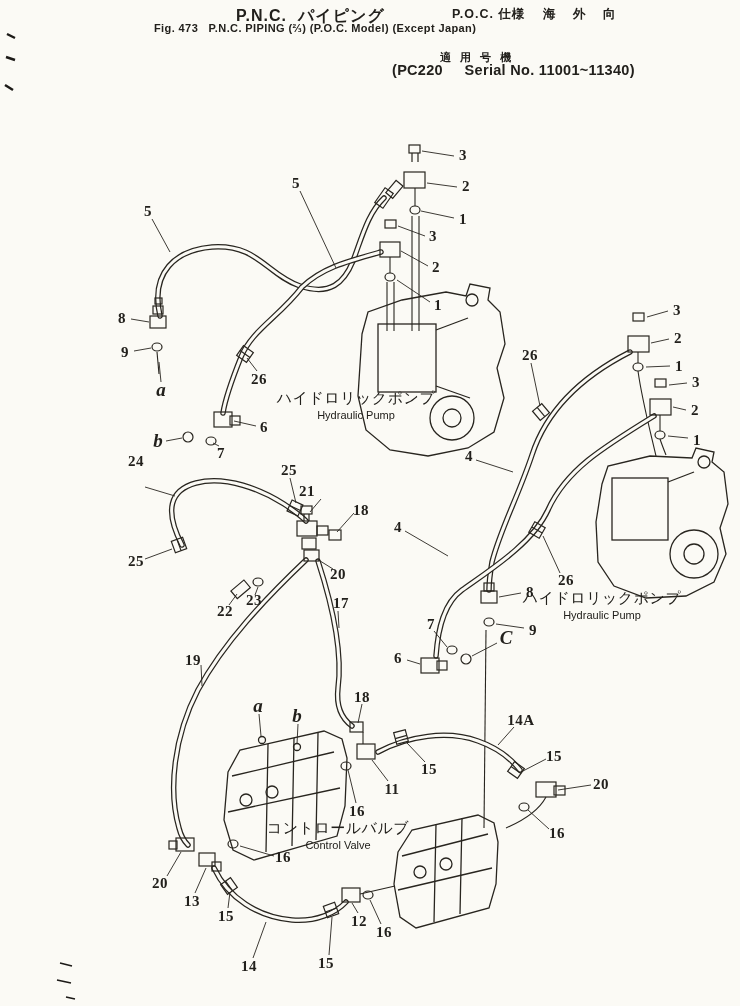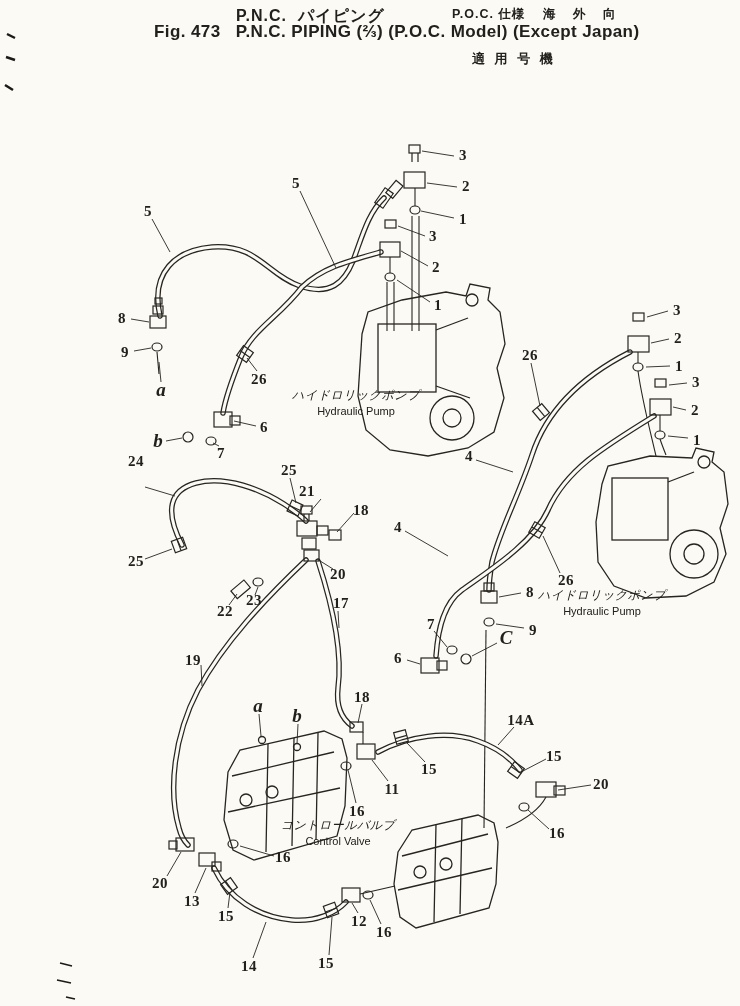--- a/index.html
+++ b/index.html
@@ -10,40 +10,40 @@
     font-family:"Liberation Sans", sans-serif;
     color:#22201c;
     overflow:hidden;
   }
   .page { position:absolute; inset:0; }
   svg.diagram { position:absolute; left:0; top:0; }
   .hdr { position:absolute; font-weight:bold; white-space:pre; }
   .hdr-jp1   { left:236px; top:6px;  font-size:16px; letter-spacing:1px; }
   .hdr-jp2   { left:452px; top:6px;  font-size:12.5px; letter-spacing:1px; }
   .hdr-jp3   { left:543px; top:6px;  font-size:12.5px; letter-spacing:7px; }
-  .hdr-fig   { left:154px; top:22px; font-size:17px; letter-spacing:0.4px; }
-  .hdr-appl  { left:472px; top:50px; font-size:13px; letter-spacing:3px; }
+  .hdr-fig   { left:154px; top:22px; font-size:11px; letter-spacing:0.4px; }
+  .hdr-appl  { left:440px; top:50px; font-size:11px; letter-spacing:3px; }
   .hdr-ser1  { left:392px; top:62px; font-size:14.5px; letter-spacing:0.3px; }
   .hdr-ser2  { left:392px; top:80px; font-size:14.5px; letter-spacing:0.3px; }
   .callout {
     position:absolute; transform:translate(-50%,-50%);
     font-family:"Liberation Serif", serif;
     font-size:15px; font-weight:bold; letter-spacing:0.5px;
     white-space:nowrap;
   }
   .refletter {
     position:absolute; transform:translate(-50%,-50%);
     font-family:"Liberation Serif", serif;
     font-style:italic; font-weight:bold; font-size:19px;
   }
   .complabel {
     position:absolute; transform:translate(-50%,0);
     text-align:center; line-height:1.3; white-space:nowrap;
   }
-  .complabel .jp { font-size:12px; letter-spacing:0.5px;font-style:italic; }
+  .complabel .jp { font-size:15px; letter-spacing:0.5px; }
   .complabel .en { font-size:11px; }
 </style>
 </head>
 <body>
 
 <div class="page">
 
   <svg class="diagram" width="740" height="1006" viewBox="0 0 740 1006" xmlns="http://www.w3.org/2000/svg">
 
     <g stroke="#1c1a17" stroke-width="2.5" fill="none">
@@ -340,20 +340,21 @@
       <line x1="298" y1="724" x2="297" y2="744"></line>
       <line x1="497" y1="643" x2="472" y2="656"></line>
     </g>
   </svg>
 
   <div class="hdr hdr-jp1">P.N.C.  パイピング</div>
   <div class="hdr hdr-jp2">P.O.C. 仕様</div>
   <div class="hdr hdr-jp3">海 外 向</div>
   <div class="hdr hdr-fig">Fig. 473   P.N.C. PIPING (⅔) (P.O.C. Model) (Except Japan)</div>
   <div class="hdr hdr-appl">適 用 号 機</div>
+  <div class="hdr hdr-ser1">(PC220     Serial No. 11001~11340)</div>
 
   <div id="annot">
       <span class="callout" style="left: 463px; top: 155px;">3</span>
       <span class="callout" style="left: 466px; top: 186px;">2</span>
       <span class="callout" style="left: 463px; top: 219px;">1</span>
       <span class="callout" style="left: 296px; top: 183px;">5</span>
       <span class="callout" style="left: 148px; top: 211px;">5</span>
       <span class="callout" style="left: 433px; top: 236px;">3</span>
       <span class="callout" style="left: 436px; top: 267px;">2</span>
       <span class="callout" style="left: 438px; top: 305px;">1</span>

